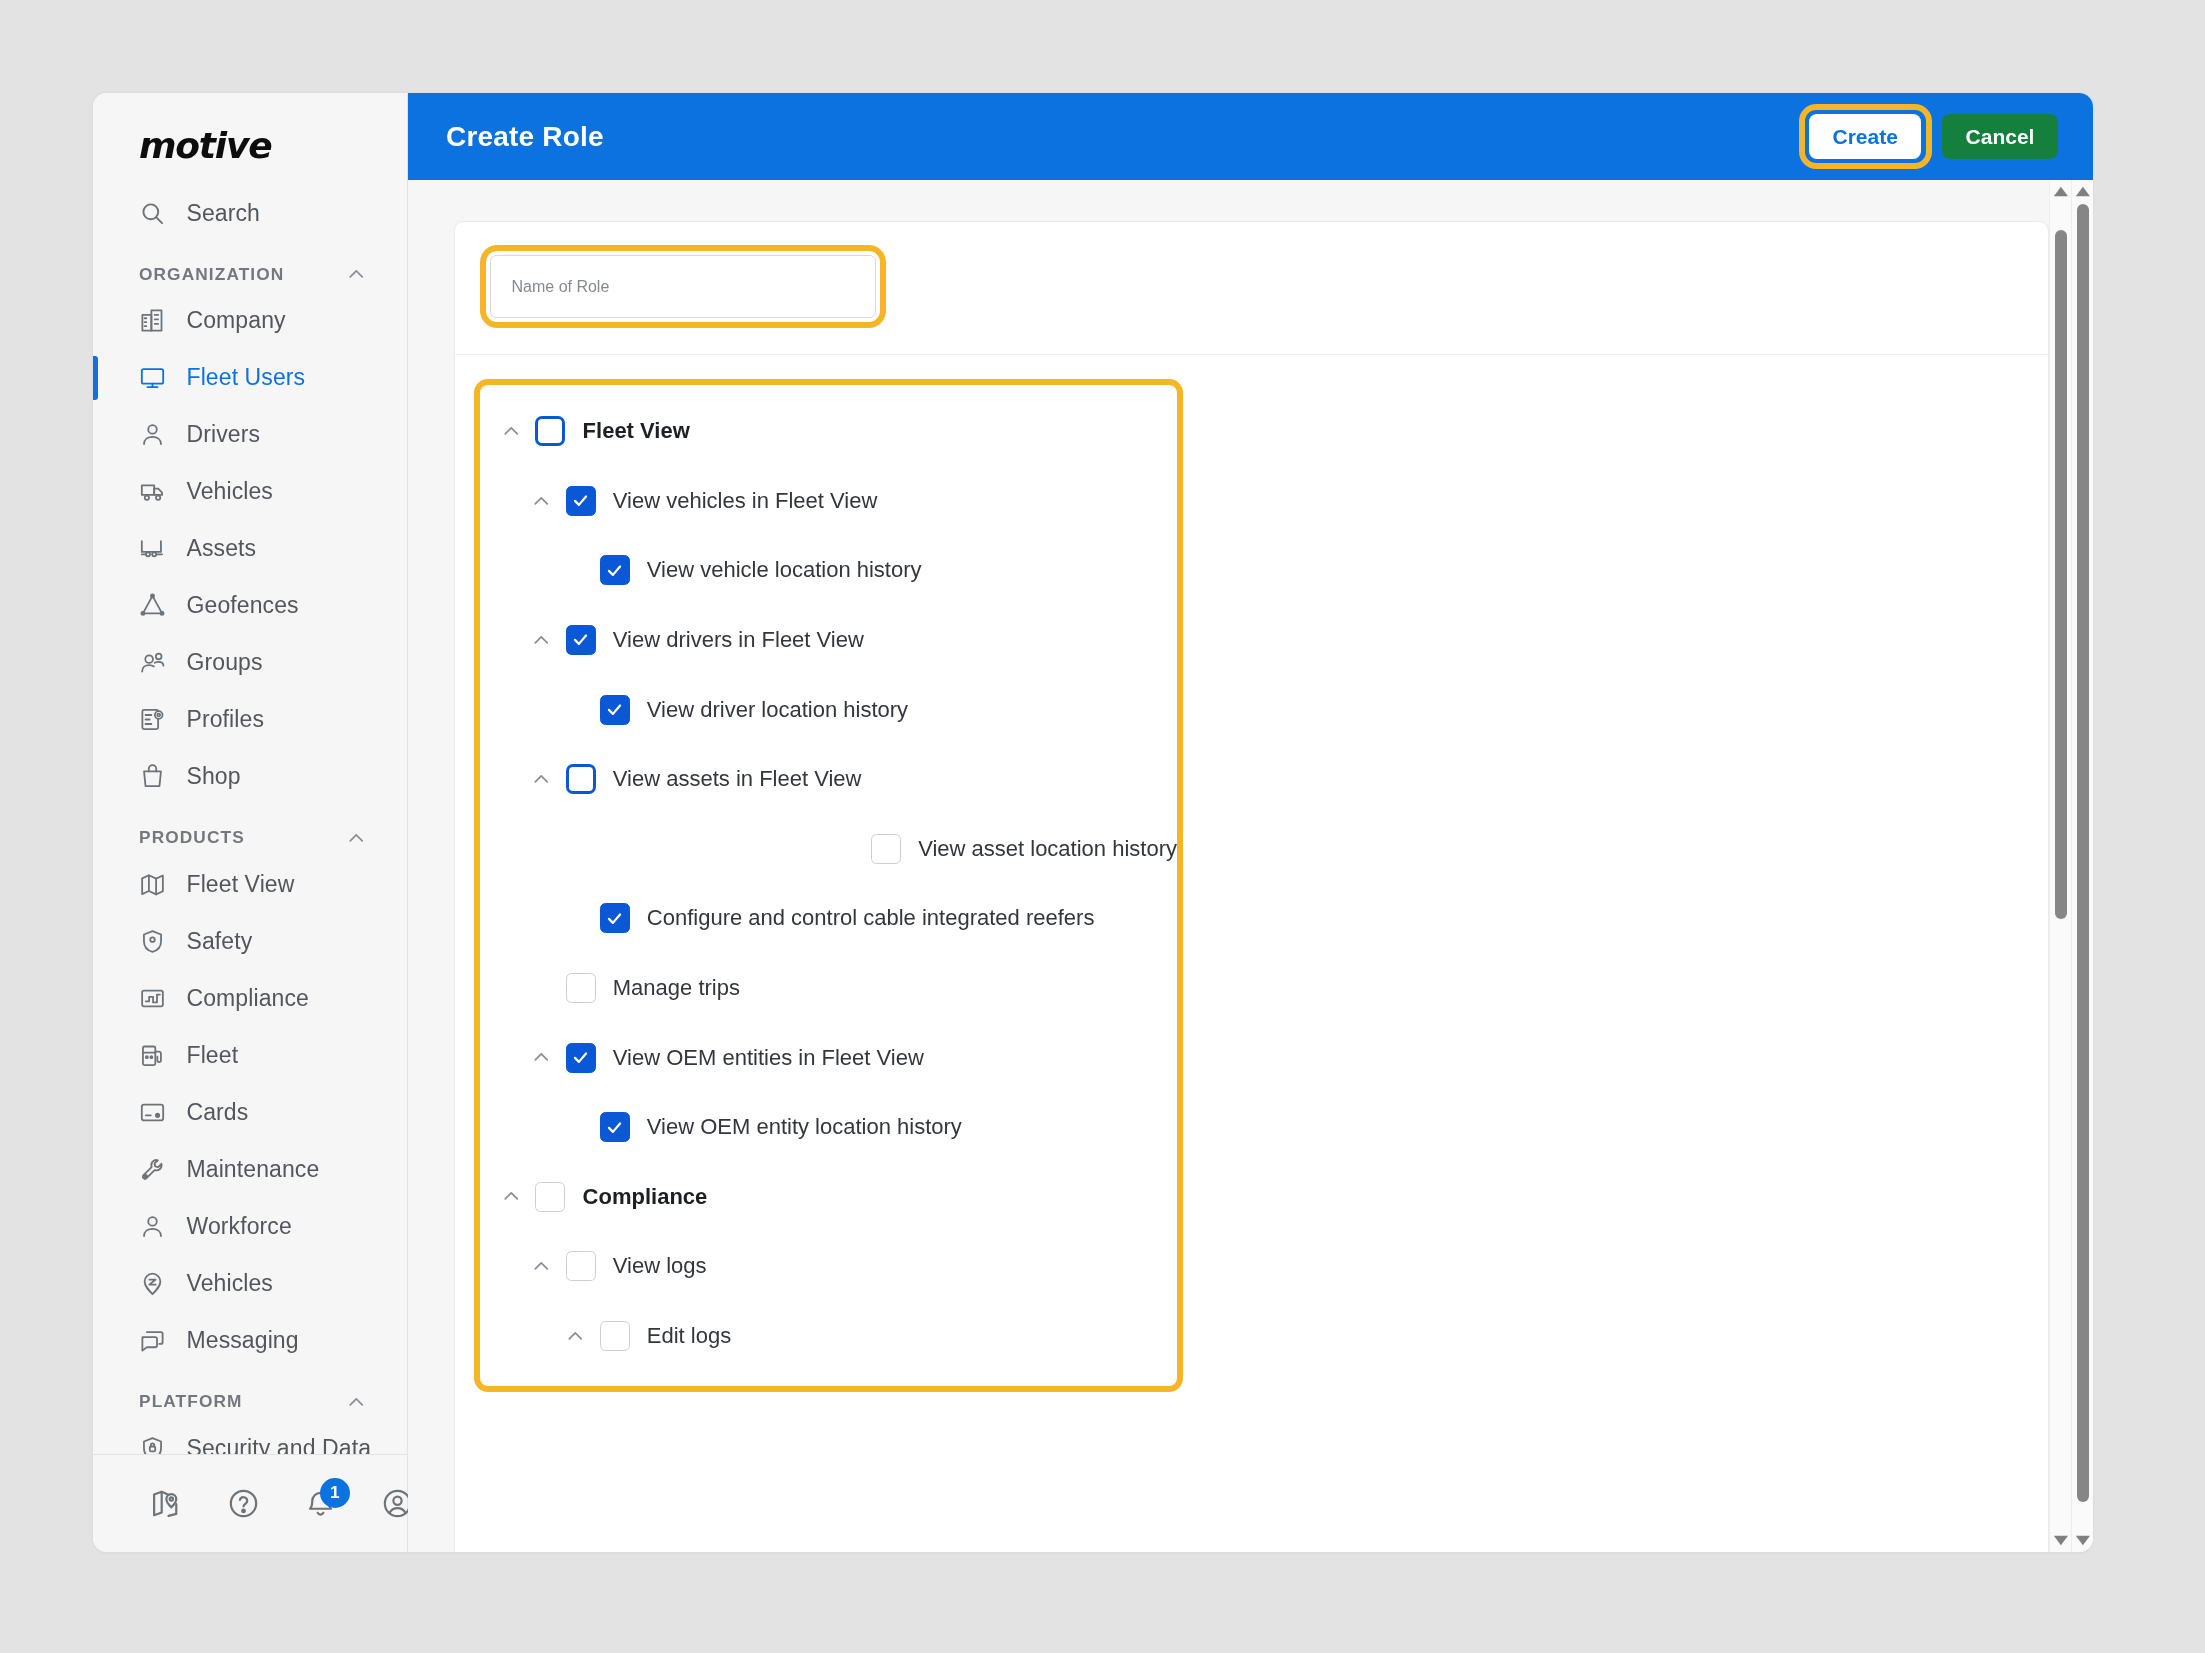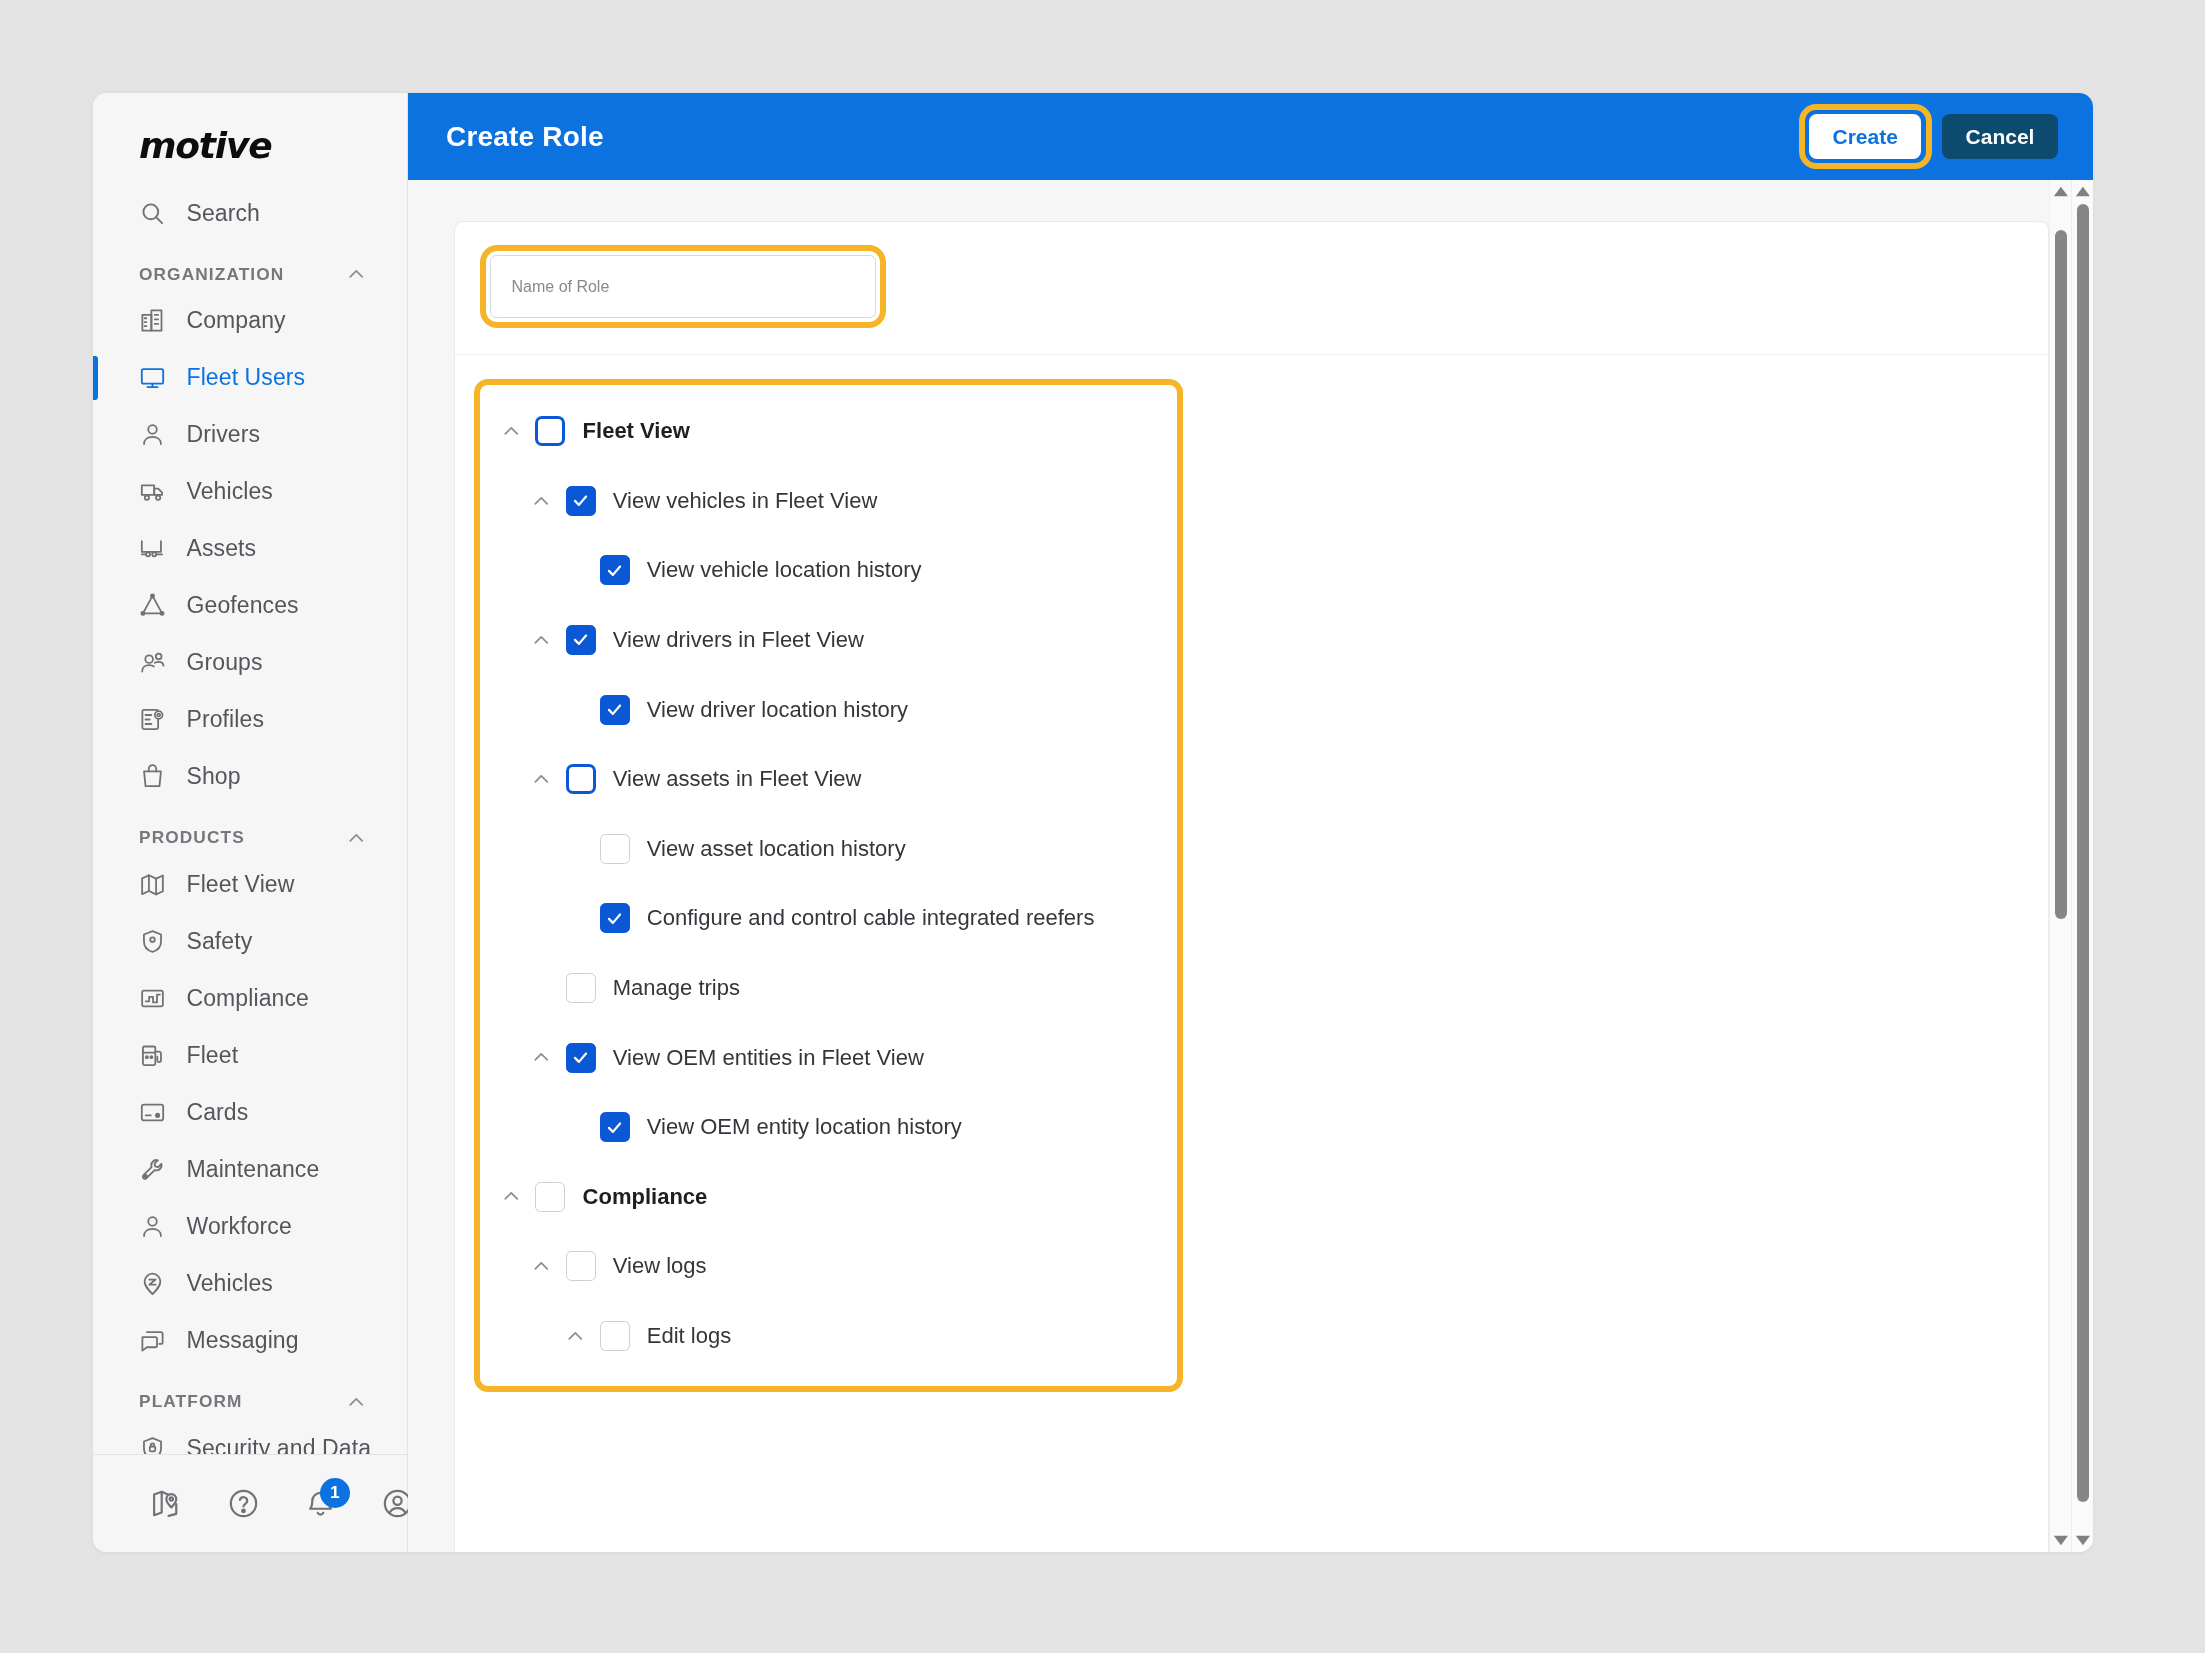--- a/index.html
+++ b/index.html
@@ -104,21 +104,21 @@
   .tb-actions { margin-left: auto; display: flex; align-items: center; gap: 20.5px; padding-right: 35px; }
 
   .btn {
     border: none; border-radius: 7.9px;
     font-size: 21px; font-weight: 700;
     padding: 0 23.6px; height: 45px;
     cursor: pointer; font-family: inherit;
     display: flex; align-items: center; justify-content: center;
   }
   .btn-create { background: #fff; color: #0b72e0; }
-  .btn-cancel { background: #0c4a6e; color: #fff; text-align: center; }
+  .btn-cancel { background: #15803d; color: #fff; text-align: center; }
 
   .hl-wrap { position: relative; display: inline-flex; }
   .hl-wrap::after {
     content: ""; position: absolute;
     left: -10.2px; top: -10.2px; right: -10.2px; bottom: -10.2px;
     border: 6.3px solid #f6b427; border-radius: 17.3px;
     pointer-events: none;
   }
 
   
@@ -556,21 +556,21 @@
                 </div>
                 <div class="tree-row" style="padding-left: 46px;">
                   <span class="twisty">
                     <svg viewBox="0 0 24 24" fill="none" stroke="#8a8d91" stroke-width="2" stroke-linecap="round" stroke-linejoin="round">
                       <polyline points="5,15 12,8 19,15"></polyline>
                     </svg>
                   </span>
                   <span class="cbx partial"></span>
                   <span class="tree-label">View assets in Fleet View</span>
                 </div>
-                <div class="tree-row" style="padding-left: 80px;">
+                <div class="tree-row" style=" justify-content: flex-end;">
                   <span class="twisty empty"></span>
                   <span class="cbx"></span>
                   <span class="tree-label">View asset location history</span>
                 </div>
                 <div class="tree-row" style="padding-left: 80px;">
                   <span class="twisty empty"></span>
                   <span class="cbx checked">
                     <svg viewBox="0 0 24 24" fill="none" stroke="#ffffff" stroke-width="2.8" stroke-linecap="round" stroke-linejoin="round">
                       <polyline points="5,12.5 10,17.5 19,7"></polyline>
                     </svg>

